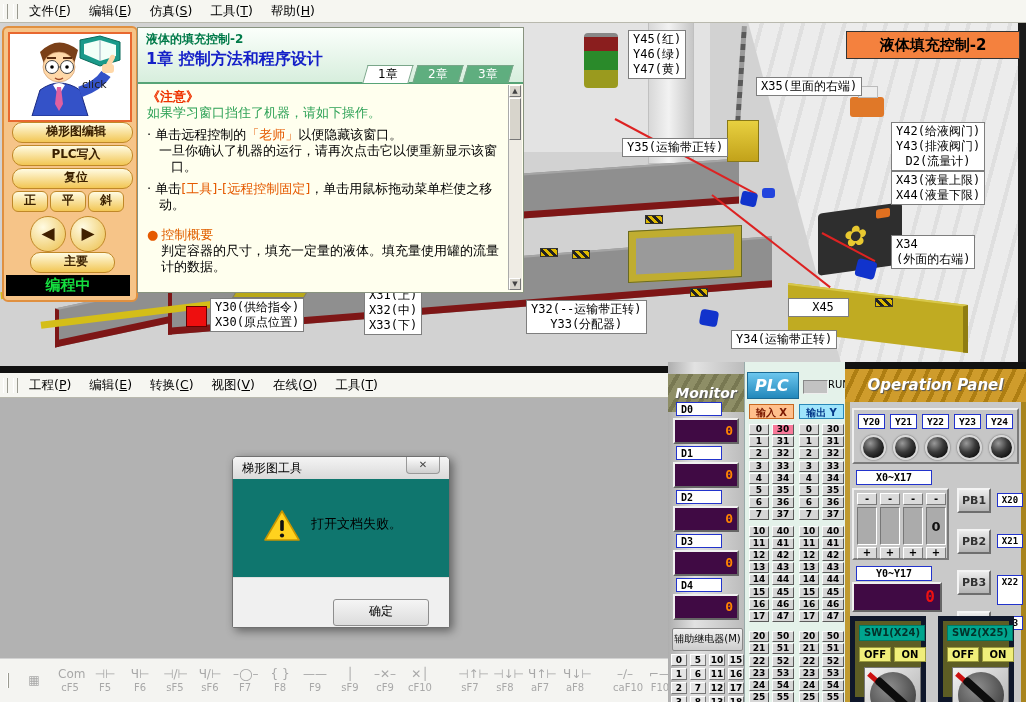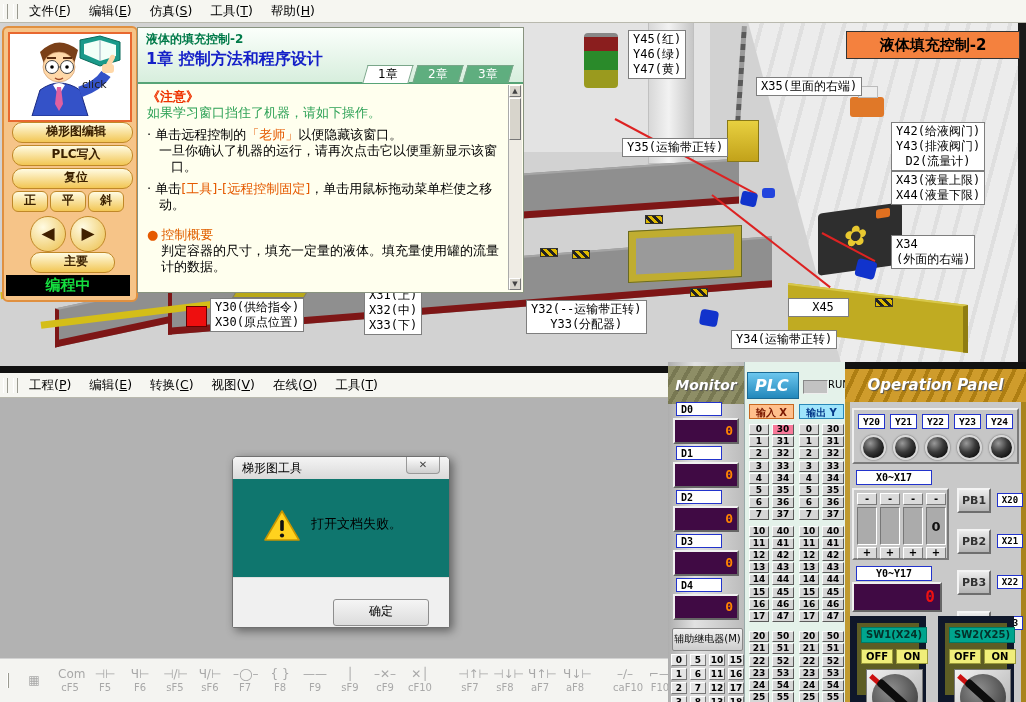--- a/index.html
+++ b/index.html
@@ -94,21 +94,21 @@
           border:1px solid #999;border-top:none;border-radius:0 0 4px 4px;text-align:center;line-height:15px;
           font-size:10px;font-weight:bold;color:#444;cursor:pointer;box-sizing:border-box;}
   .dbody{position:absolute;left:0;top:22px;width:100%;height:98px;background:#0f766e;}
   .dmsg{position:absolute;left:78px;top:36px;font-size:13px;}
   .dfoot{position:absolute;left:0;top:120px;width:100%;height:49px;background:#f0f0f0;border-top:1px solid #dfdfdf;}
   .dok{position:absolute;left:100px;top:21px;width:94px;height:25px;background:linear-gradient(180deg,#f5f5f5,#dcdcdc);
        border:1px solid #8e8e8e;border-radius:3px;font-size:12px;text-align:center;line-height:23px;cursor:pointer;}
   
   .rpanel{position:absolute;top:362px;height:340px;overflow:hidden;z-index:20;}
   #monitor-panel{left:668px;width:76px;background:linear-gradient(90deg,#aeaeae,#e2e2e2 35%,#bcbcbc);}
-  .mon-hdr{position:absolute;left:0;top:4px;width:100%;height:38px;
+  .mon-hdr{position:absolute;left:0;top:12px;width:100%;height:38px;
            background:repeating-linear-gradient(120deg,#8e8e66 0 7px,#787852 7px 11px);}
   .hdr-text{display:block;text-align:center;font-style:italic;font-weight:bold;color:#fff;font-size:14px;line-height:38px;text-shadow:1px 1px 1px #555;}
   .mlabel{position:absolute;left:8px;width:46px;height:14px;background:#fff;border:1px solid #2233cc;
           font-family:"DejaVu Sans Mono",monospace;font-size:10px;font-weight:bold;line-height:14px;padding-left:4px;box-sizing:border-box;}
   .mdisp{position:absolute;left:5px;width:66px;height:26px;background:#400a44;color:#ff8400;
          border:2px solid;border-color:#f0f0f0 #666 #666 #f0f0f0;box-sizing:border-box;
          font-family:"DejaVu Sans Mono",monospace;font-size:13px;font-weight:bold;text-align:right;line-height:21px;padding-right:4px;}
   .aux-btn{position:absolute;left:4px;top:266px;width:69px;height:21px;background:linear-gradient(180deg,#f0f0f0,#cdcdcd);
            border:1px solid #888;border-radius:2px;font-size:10px;text-align:center;line-height:19px;cursor:pointer;}
   .mcell{position:absolute;width:16px;height:12px;background:#e6e6e6;border:1px solid;border-color:#fff #777 #777 #fff;
@@ -142,21 +142,21 @@
   .twminus,.twplus{position:absolute;width:20px;height:12px;background:#dadada;border:1px solid;border-color:#fff #777 #777 #fff;
            font-size:10px;font-weight:bold;text-align:center;line-height:9px;box-sizing:border-box;cursor:pointer;}
   .twdigit{position:absolute;width:20px;height:38px;background:#ababab;border:1px solid;border-color:#777 #fff #fff #777;
            font-size:13px;font-weight:bold;text-align:center;line-height:37px;box-sizing:border-box;color:#111;}
   .pbbtn{position:absolute;left:112px;width:34px;height:25px;background:linear-gradient(180deg,#ececec,#b4b4b4);
          border:2px solid;border-color:#f4f4f4 #6e6e6e #6e6e6e #f4f4f4;font-size:11px;font-weight:bold;color:#333;
          text-align:center;line-height:21px;box-sizing:border-box;cursor:pointer;}
   .opdisp{position:absolute;left:7px;top:220px;width:90px;height:30px;background:#400a44;
           border:2px solid;border-color:#f0f0f0 #666 #666 #f0f0f0;box-sizing:border-box;
           color:#ee1111;font-family:"DejaVu Sans Mono",monospace;font-size:16px;font-weight:bold;text-align:right;line-height:25px;padding-right:5px;}
-  .swpanel{position:absolute;top:254px;width:76px;height:86px;background:#5d5d24;border:7px solid #0f172a;box-sizing:border-box;}
+  .swpanel{position:absolute;top:254px;width:76px;height:86px;background:#5d5d24;border:5px solid #0f172a;box-sizing:border-box;}
   .swhdr{position:absolute;left:4px;top:4px;width:66px;height:16px;background:#00a58e;border:1px solid #007a66;
          font-size:10px;font-weight:bold;color:#03312a;text-align:center;line-height:14px;box-sizing:border-box;}
   .swoff,.swon{position:absolute;top:26px;width:32px;height:15px;background:#f0ee7a;border:1px solid #99993a;
          font-size:10px;font-weight:bold;text-align:center;line-height:13px;box-sizing:border-box;}
   .knob{position:absolute;left:9px;top:46px;width:57px;height:52px;background:linear-gradient(135deg,#f2f2f2,#aeaeae);
         border:1px solid #777;box-sizing:border-box;}
   .knob .disc{position:absolute;left:5px;top:4px;width:46px;height:46px;border-radius:50%;
         background:radial-gradient(circle at 40% 35%,#909090,#4a4a4a 70%);}
   .knob .lever{position:absolute;left:6px;top:22px;width:44px;height:8px;background:#0d0d0d;border-radius:3px;transform:rotate(42deg);}
   .knob .tick{position:absolute;left:2px;top:8px;width:14px;height:5px;background:#cc1111;transform:rotate(42deg);}
@@ -609,21 +609,21 @@
         <div class="twdigit" style="left: 72px; top: 17px;">0</div>
         <div class="twplus" style="left: 72px; top: 57px;">+</div>
       </div>
     <div class="ylabel" style="left:11px;top:204px;width:76px;height:15px;line-height:13px;font-size:10px;">Y0~Y17</div>
     <div class="opdisp">0</div>
   <div class="pbbtn" style="top: 126px;">PB1</div>
       <div class="ylabel" style="left: 152px; top: 131px; width: 26px; height: 14px; line-height: 12px; font-size: 9px;">X20</div>
       <div class="pbbtn" style="top: 167px;">PB2</div>
       <div class="ylabel" style="left: 152px; top: 172px; width: 26px; height: 14px; line-height: 12px; font-size: 9px;">X21</div>
       <div class="pbbtn" style="top: 208px;">PB3</div>
-      <div class="ylabel" style="left: 152px; top: 213px; width: 26px; height: 14px; line-height: 12px; font-size: 9px;">X22</div>
+      <div class="ylabel" style="left: 152px; top: 213px; width: 26px; height: 30px; line-height: 12px; font-size: 9px;">X22</div>
       <div class="pbbtn" style="top: 249px;">PB4</div>
       <div class="ylabel" style="left: 152px; top: 254px; width: 26px; height: 14px; line-height: 12px; font-size: 9px;">X23</div>
       <div class="swpanel" style="left: 5px;">
         <div class="swhdr">SW1(X24)</div>
         <div class="swoff" style="left: 4px;">OFF</div>
         <div class="swon" style="left: 39px;">ON</div>
         <div class="knob">
           <div class="disc"></div>
           <div class="tick"></div>
           <div class="lever"></div>

